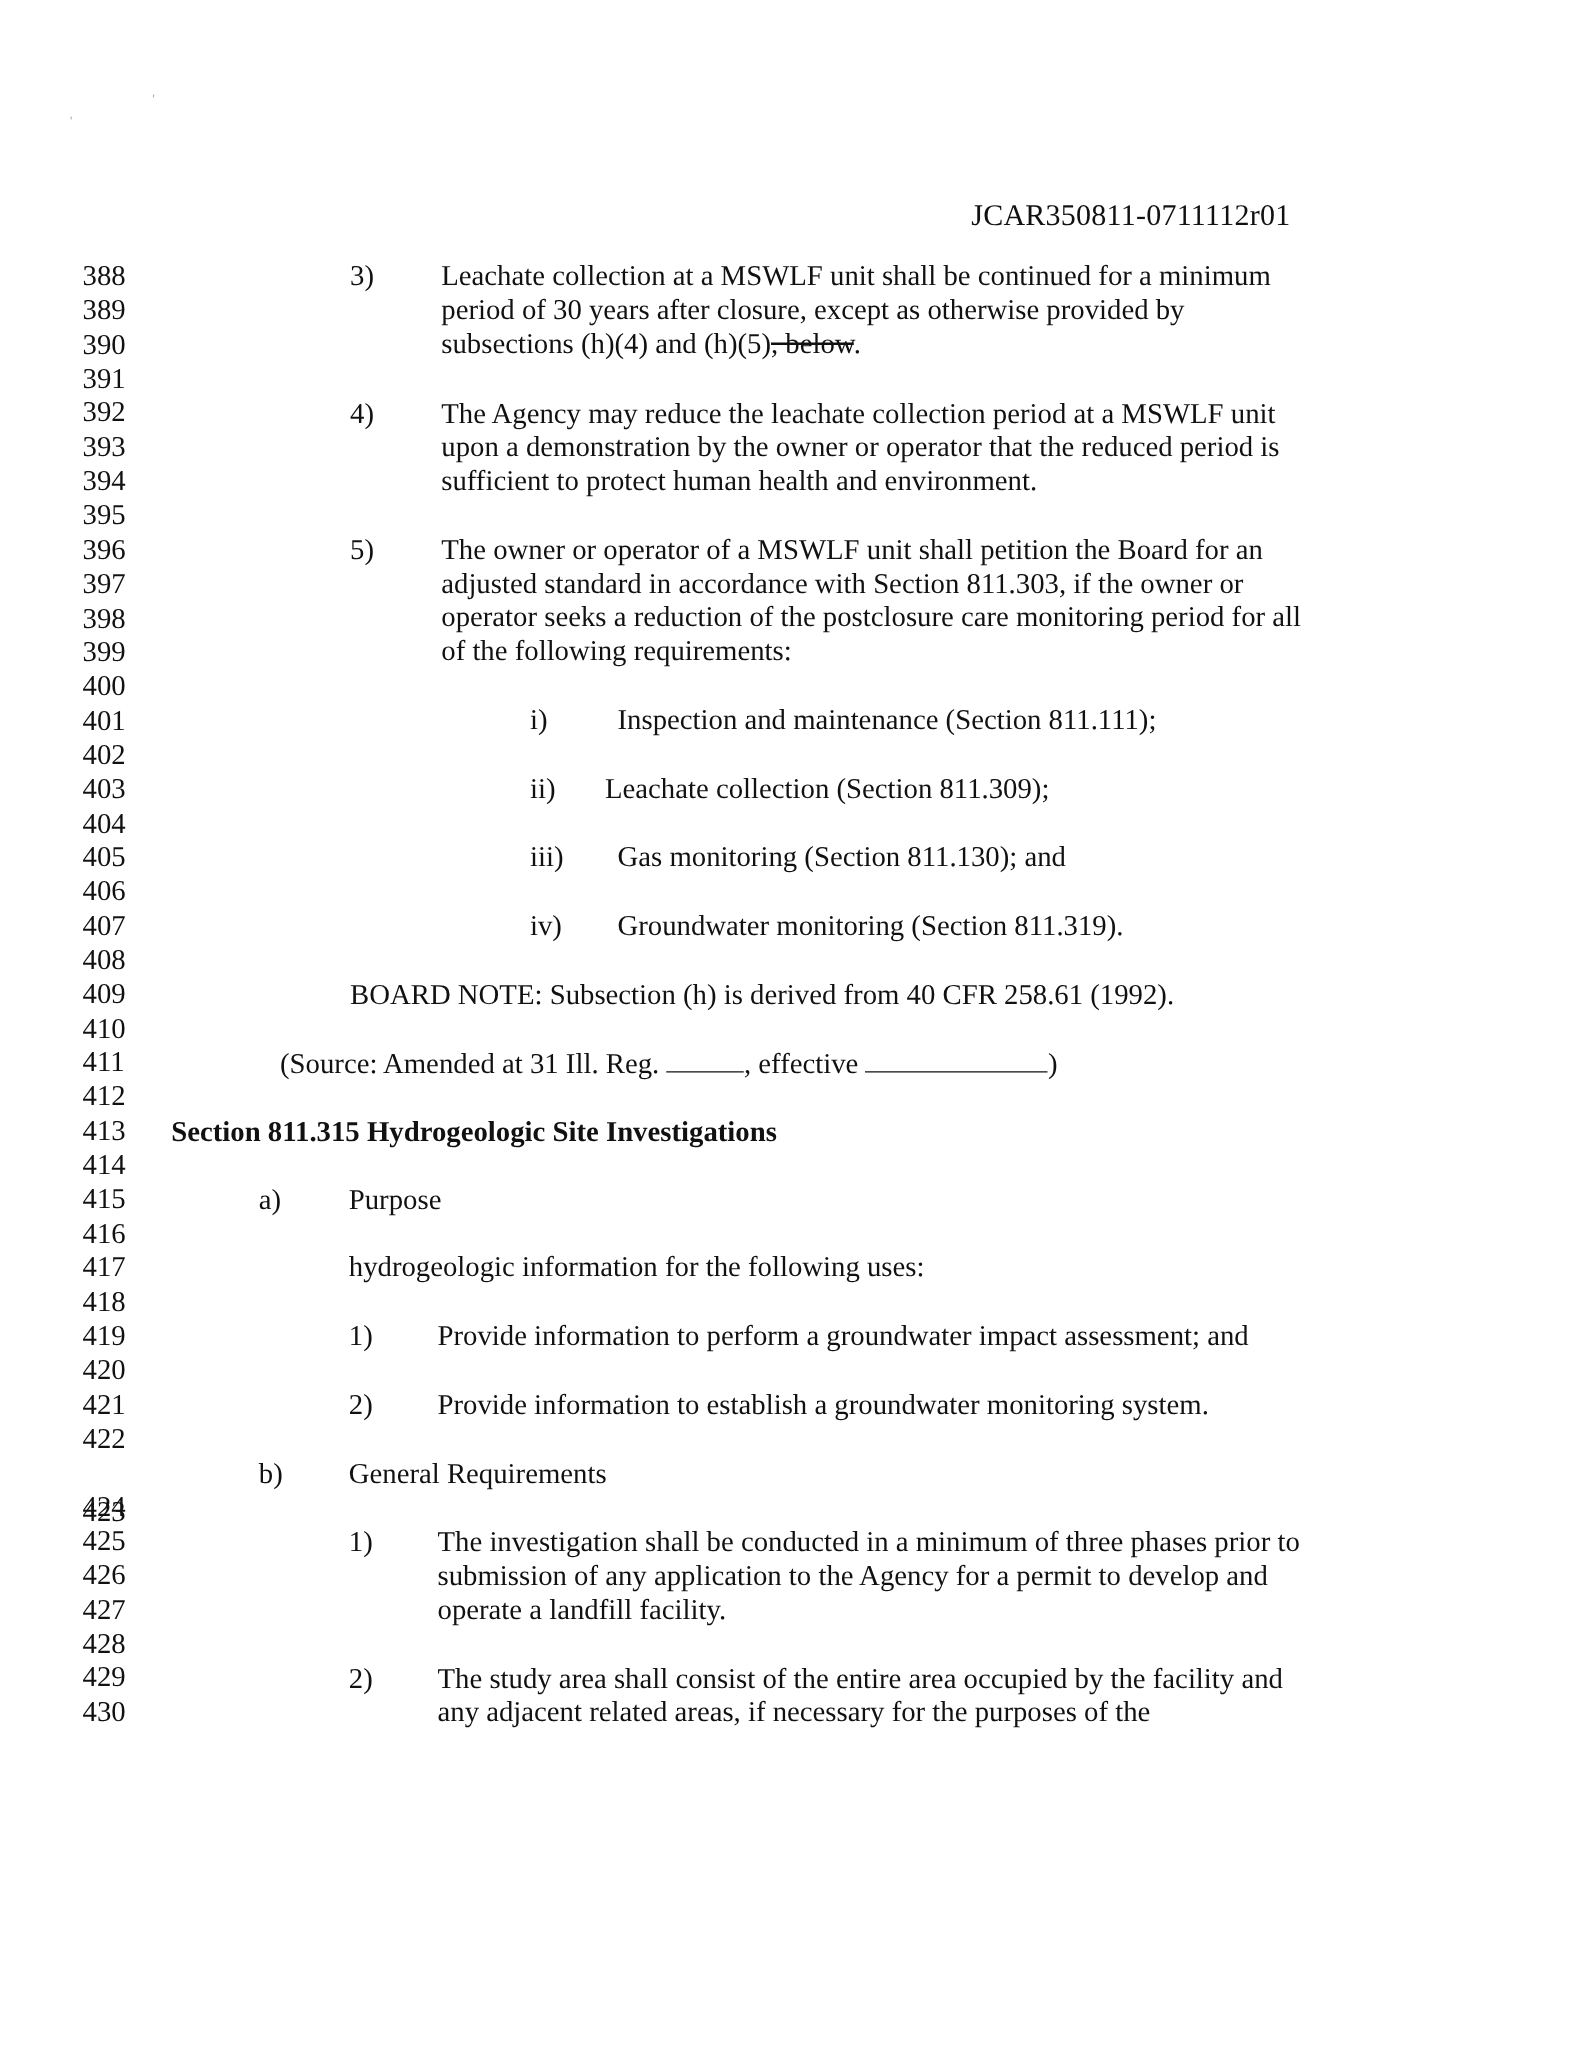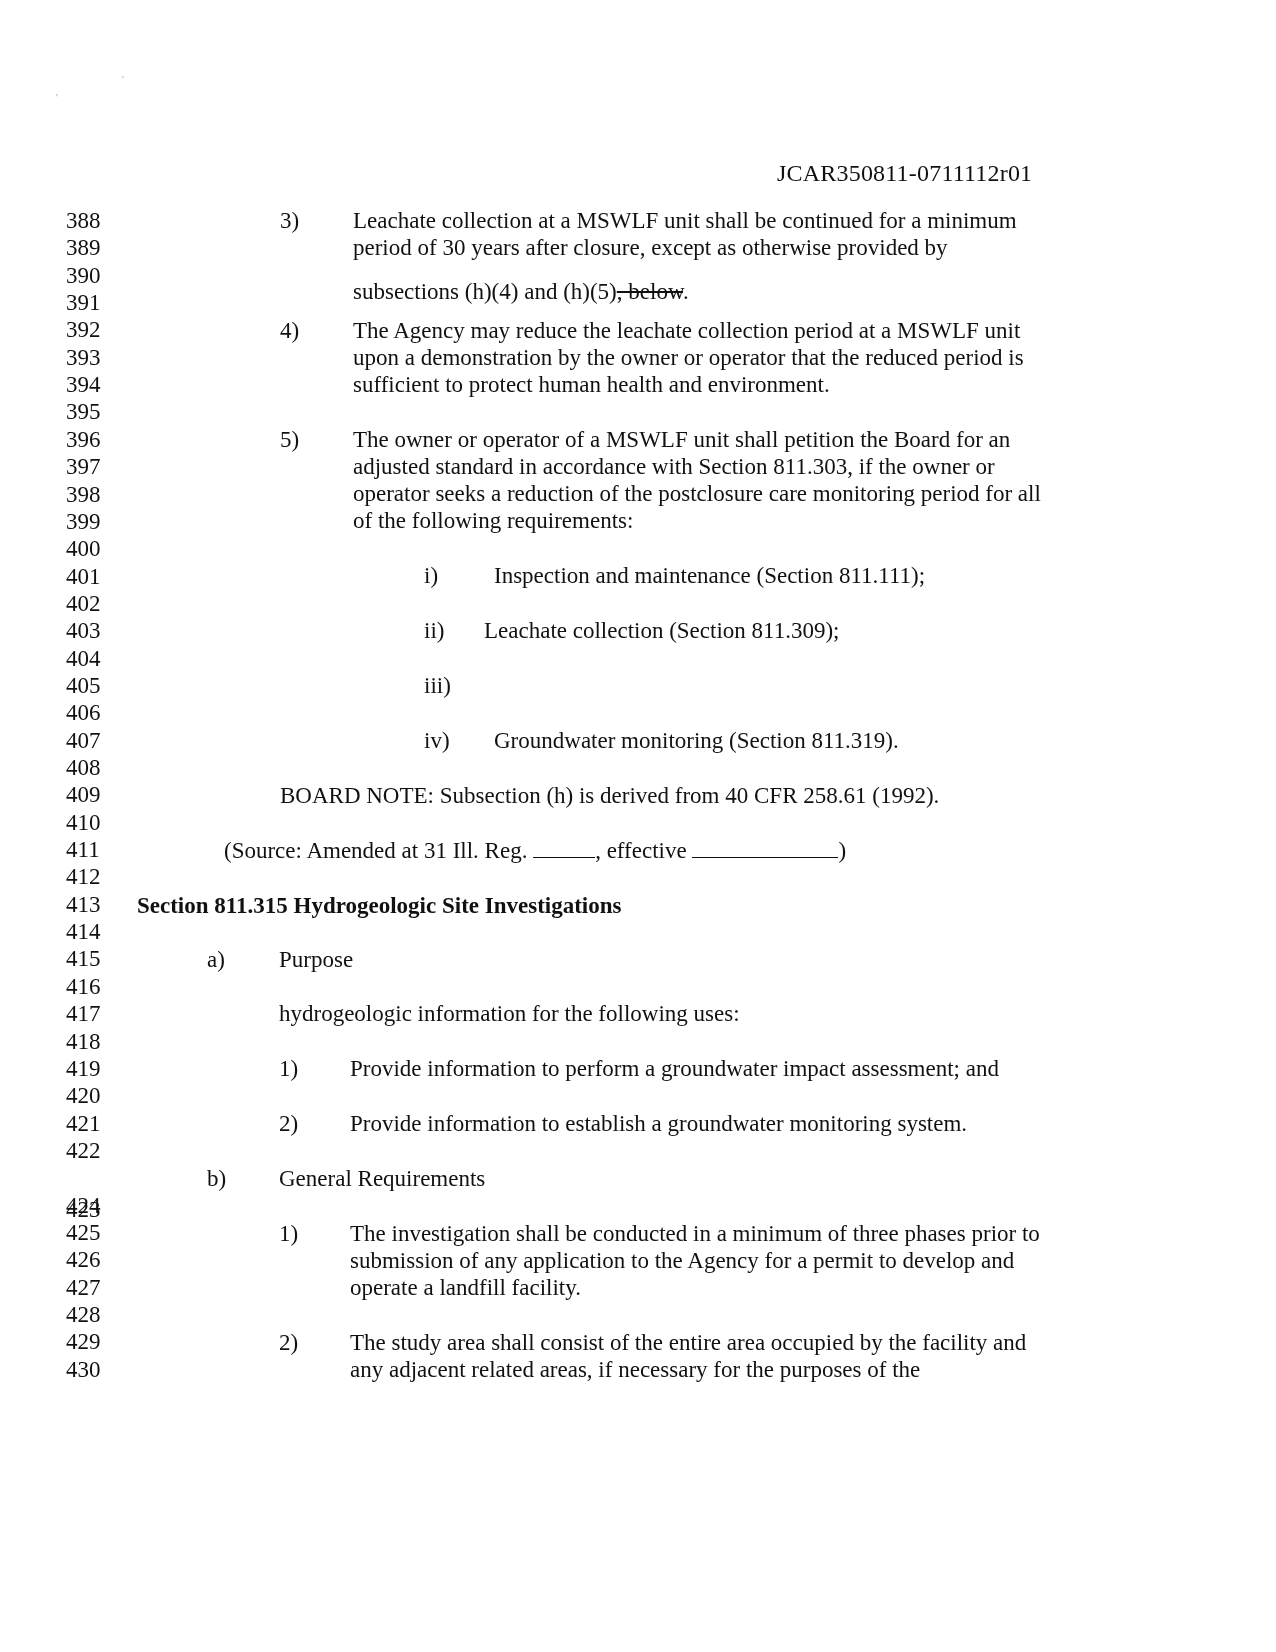--- a/index.html
+++ b/index.html
@@ -169,21 +169,21 @@
       </div>
     </div>
 
   <div class="line" style="top:207px;">
     <span class="txt" style="left:280px;">3)</span>
     <span class="txt" style="left:353px;">Leachate collection at a MSWLF unit shall be continued for a minimum</span>
   </div>
   <div class="line" style="top:234px;">
     <span class="txt" style="left:353px;">period of 30 years after closure, except as otherwise provided by</span>
   </div>
-  <div class="line" style="top:278px;">
+  <div class="line" style="top:261px;">
     <span class="txt" style="left:353px;"><span>subsections (h)(4) and (h)(5)</span><span class="strike">, below</span><span>.</span></span>
   </div>
 
   <div class="line" style="top:317px;">
     <span class="txt" style="left:280px;">4)</span>
     <span class="txt" style="left:353px;">The Agency may reduce the leachate collection period at a MSWLF unit</span>
   </div>
   <div class="line" style="top:344px;">
     <span class="txt" style="left:353px;">upon a demonstration by the owner or operator that the reduced period is</span>
   </div>
@@ -208,20 +208,21 @@
   <div class="line" style="top:562px;">
     <span class="txt" style="left:424px;">i)</span>
     <span class="txt" style="left:494px;">Inspection and maintenance (Section 811.111);</span>
   </div>
   <div class="line" style="top:617px;">
     <span class="txt" style="left:424px;">ii)</span>
     <span class="txt" style="left:484px;">Leachate collection (Section 811.309);</span>
   </div>
   <div class="line" style="top:672px;">
     <span class="txt" style="left:424px;">iii)</span>
+    <span class="txt" style="left:494px;">Gas monitoring (Section 811.130); and</span>
   </div>
   <div class="line" style="top:727px;">
     <span class="txt" style="left:424px;">iv)</span>
     <span class="txt" style="left:494px;">Groundwater monitoring (Section 811.319).</span>
   </div>
 
   <div class="line" style="top:782px;">
     <span class="txt" style="left:280px;">BOARD NOTE:  Subsection (h) is derived from 40 CFR 258.61 (1992).</span>
   </div>
 

